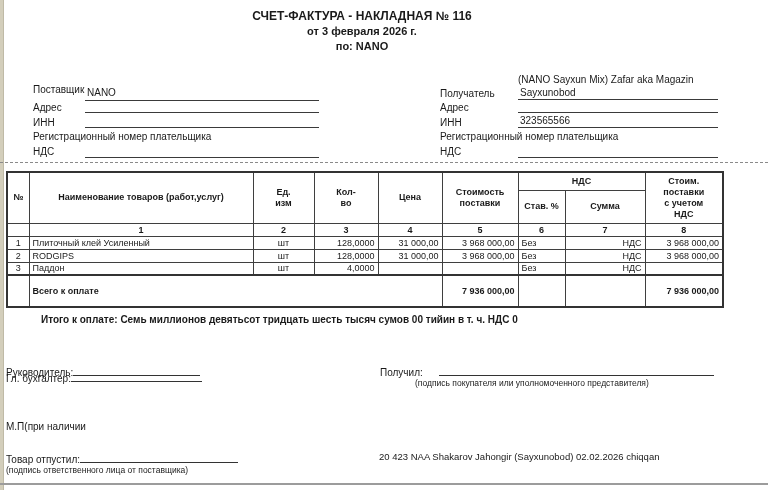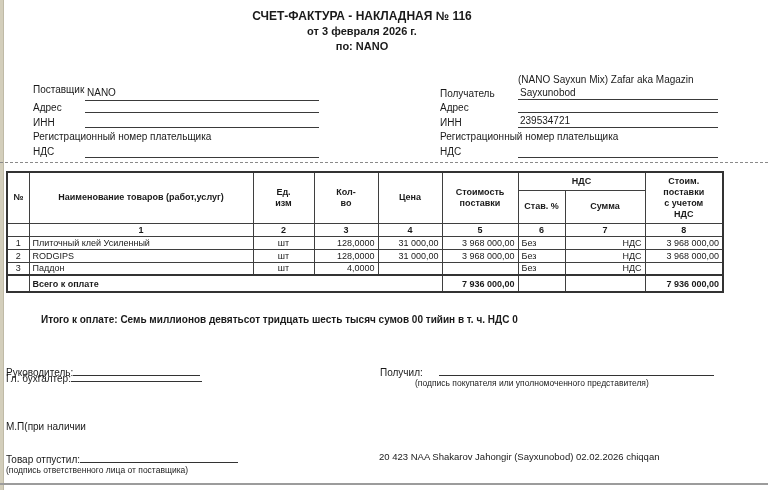--- a/index.html
+++ b/index.html
@@ -11,21 +11,21 @@
   .title{position:absolute;left:4px;top:8px;width:716px;text-align:center;font-weight:bold;}
   .title .t1{font-size:12px;line-height:16px;}
   .title .t2{font-size:11px;line-height:15px;}
   .flabel{position:absolute;font-size:10px;white-space:nowrap;}
   .fline{position:absolute;border-bottom:1px solid #3a3a3a;font-size:10px;padding-left:2px;white-space:nowrap;overflow:visible;}
   .ftext{position:absolute;font-size:10px;white-space:nowrap;}
   table.inv{position:absolute;left:6px;top:171px;width:716px;border-collapse:collapse;table-layout:fixed;
             font-size:9px;border:2px solid #333;}
   .inv th,.inv td{border:1px solid #3f3f3f;padding:0 3px;overflow:hidden;vertical-align:middle;}
   .inv th{font-weight:bold;text-align:center;padding:1px 2px;white-space:pre-line;line-height:1.2;}
-  tr.h1{height:18px;} tr.h2{height:33px;} tr.nums{height:13px;} tr.data{height:13px;} tr.total{height:17px;}
+  tr.h1{height:18px;} tr.h2{height:33px;} tr.nums{height:13px;} tr.data{height:13px;} tr.total{height:32px;}
   tr.nums td{font-weight:bold;text-align:center;}
   tr.total td{font-weight:bold;border-top:2px solid #333;}
   .l{text-align:left;margin-top:28px;} .r{text-align:right;} .c{text-align:center;}
   .summary{position:absolute;left:30px;top:314px;font-size:10px;font-weight:bold;white-space:nowrap;margin-left:11px;}
   .sig-note{position:absolute;font-size:8.5px;color:#1a1a1a;white-space:nowrap;}
   .uline{display:inline-block;border-bottom:1px solid #333;height:11px;vertical-align:baseline;}
   .footer-note{position:absolute;left:379px;top:451px;font-size:9.5px;white-space:nowrap;}
 </style>
 </head>
 <body>
@@ -49,21 +49,21 @@
   <div class="flabel" style="left:33px;top:131px;">Регистрационный номер плательщика</div>
   <div class="flabel" style="left:33px;top:146px;">НДС</div>
   <div class="fline" style="left:85px;top:145px;width:232px;height:12px;"></div>
 
   <div class="ftext" style="left:518px;top:74px;text-align:center;">(NANO Sayxun Mix) Zafar aka Magazin</div>
   <div class="flabel" style="left:440px;top:88px;">Получатель</div>
   <div class="fline" style="left:518px;top:87px;width:198px;height:12px;">Sayxunobod</div>
   <div class="flabel" style="left:440px;top:102px;">Адрес</div>
   <div class="fline" style="left:518px;top:100px;width:198px;height:12px;"></div>
   <div class="flabel" style="left:440px;top:117px;">ИНН</div>
-  <div class="fline" style="left:518px;top:115px;width:198px;height:12px;">239534721</div>
+  <div class="fline" style="left:518px;top:115px;width:198px;height:12px;">323565566</div>
   <div class="flabel" style="left:440px;top:131px;">Регистрационный номер плательщика</div>
   <div class="flabel" style="left:440px;top:146px;">НДС</div>
   <div class="fline" style="left:518px;top:145px;width:198px;height:12px;"></div>
 
   <table class="inv">
     <colgroup>
       <col style="width:22px">
         <col style="width:224px">
         <col style="width:61px">
         <col style="width:64px">

